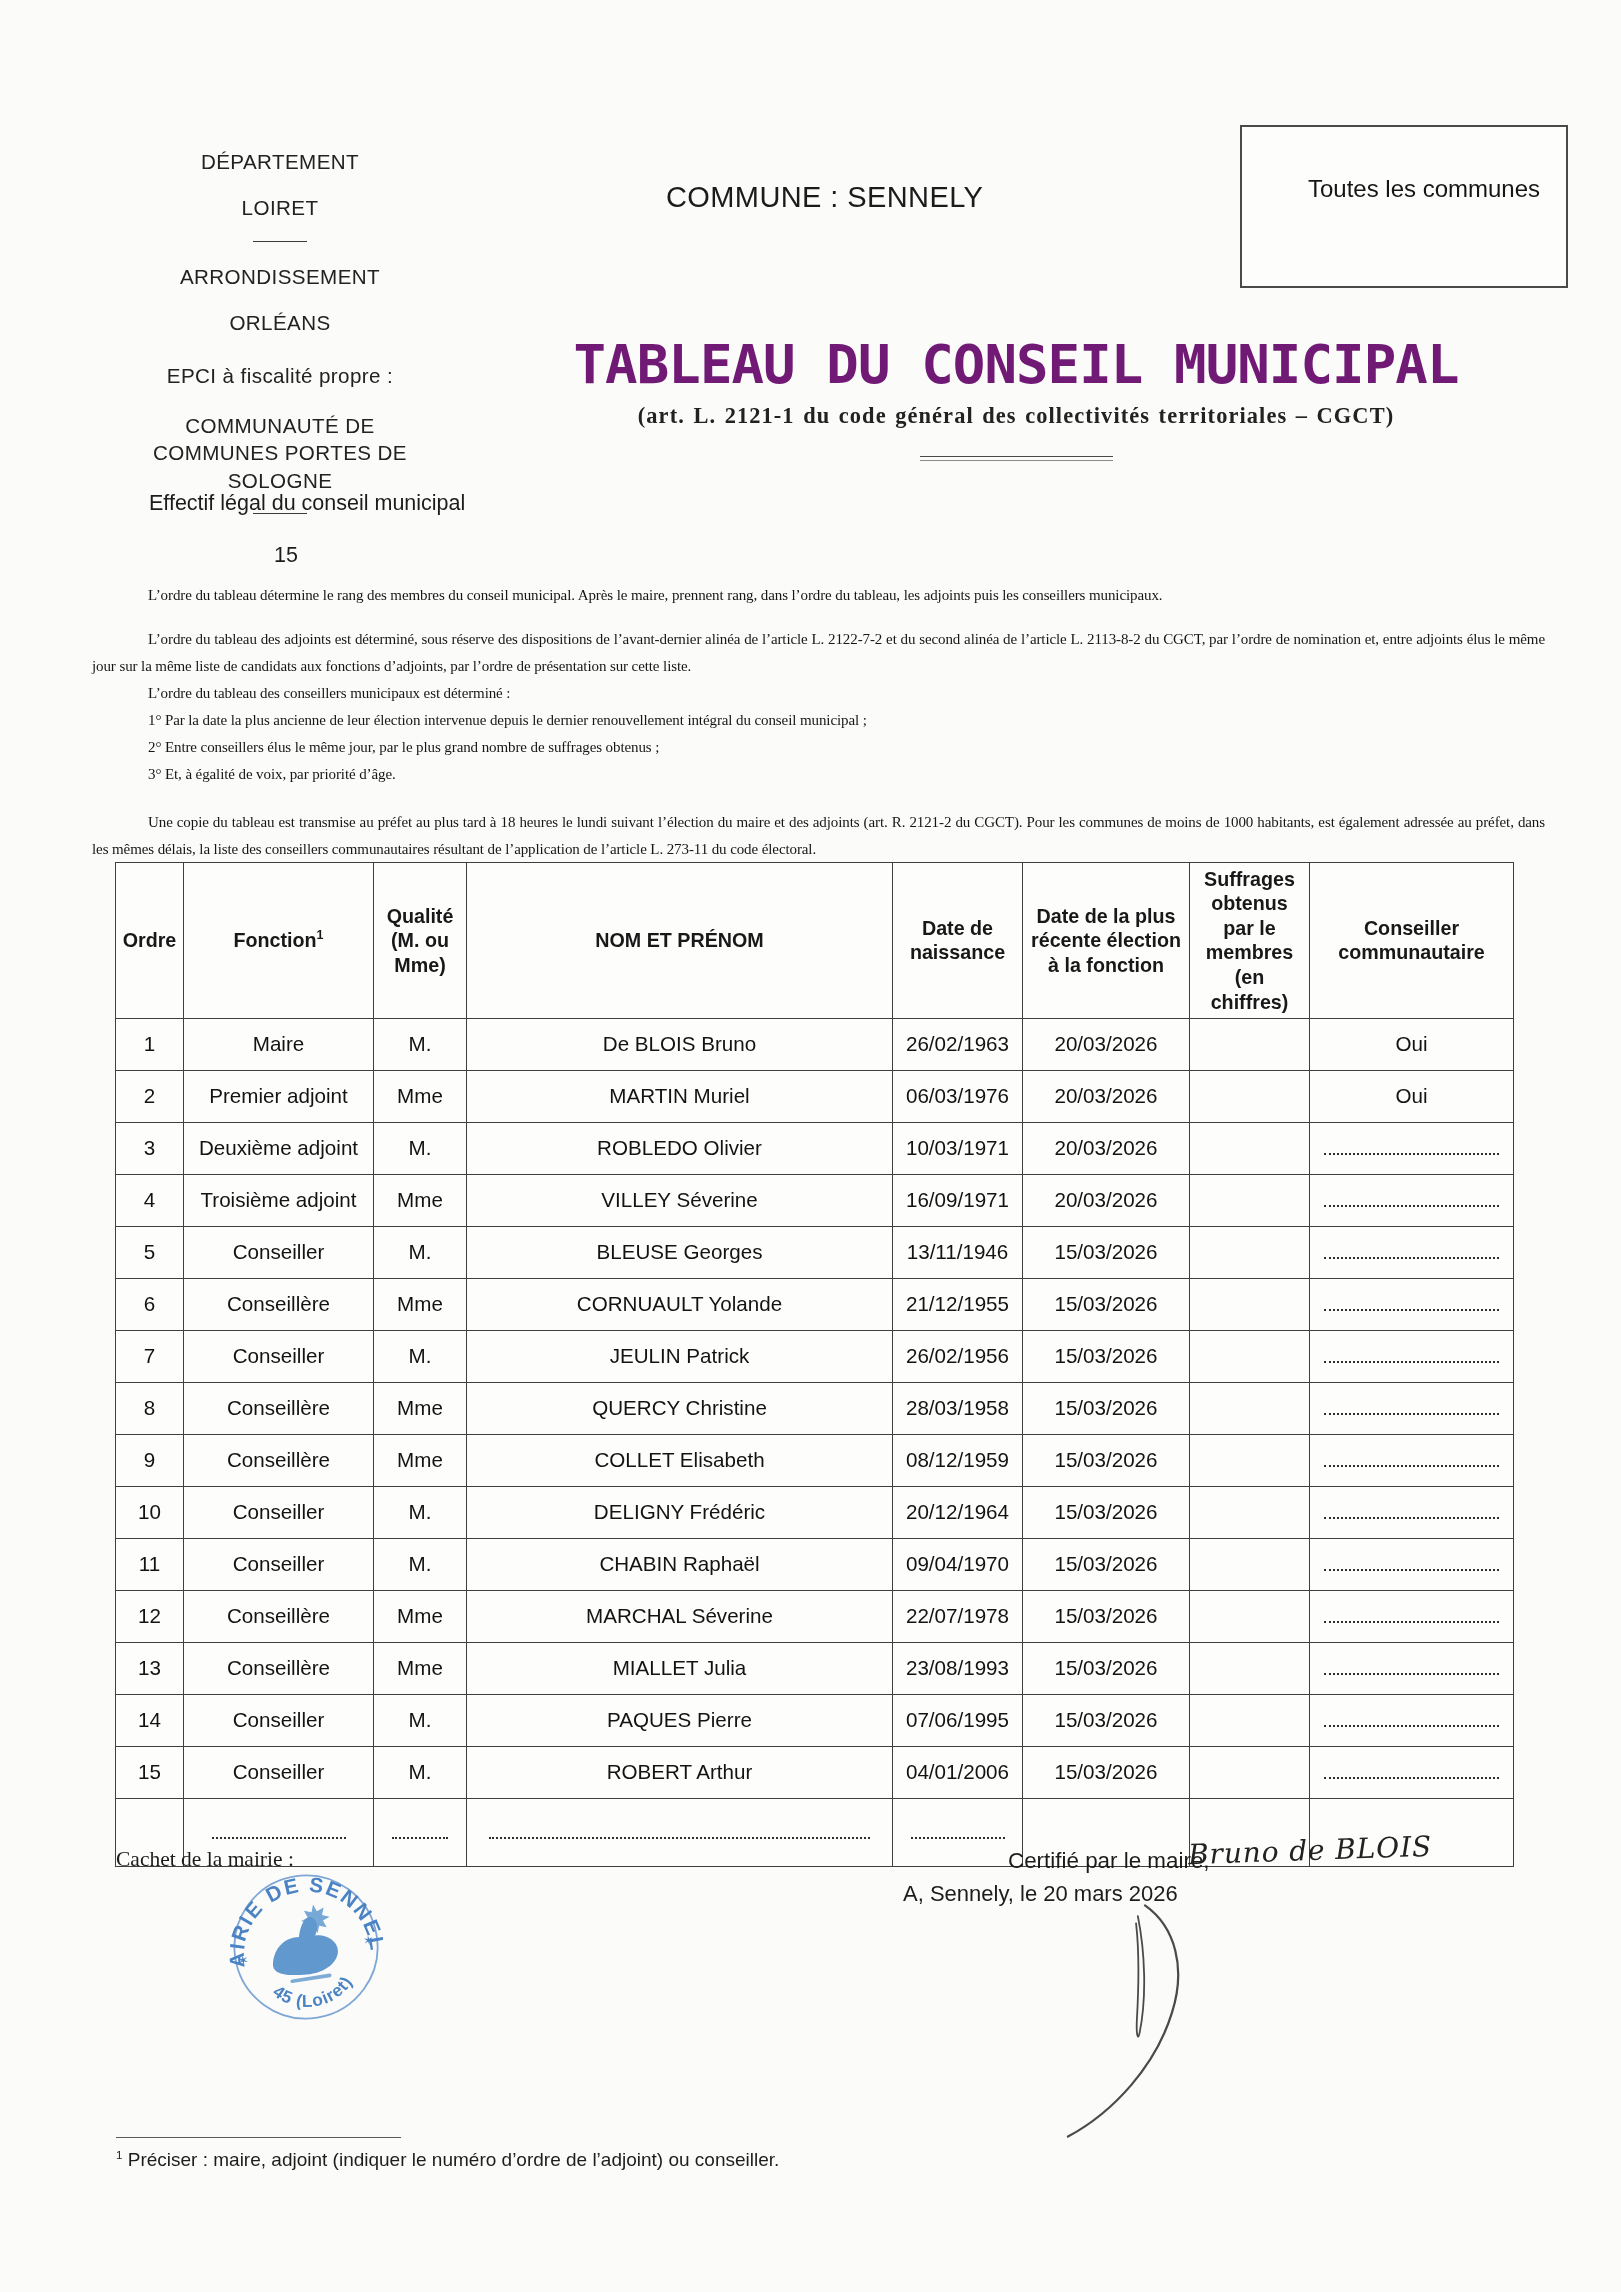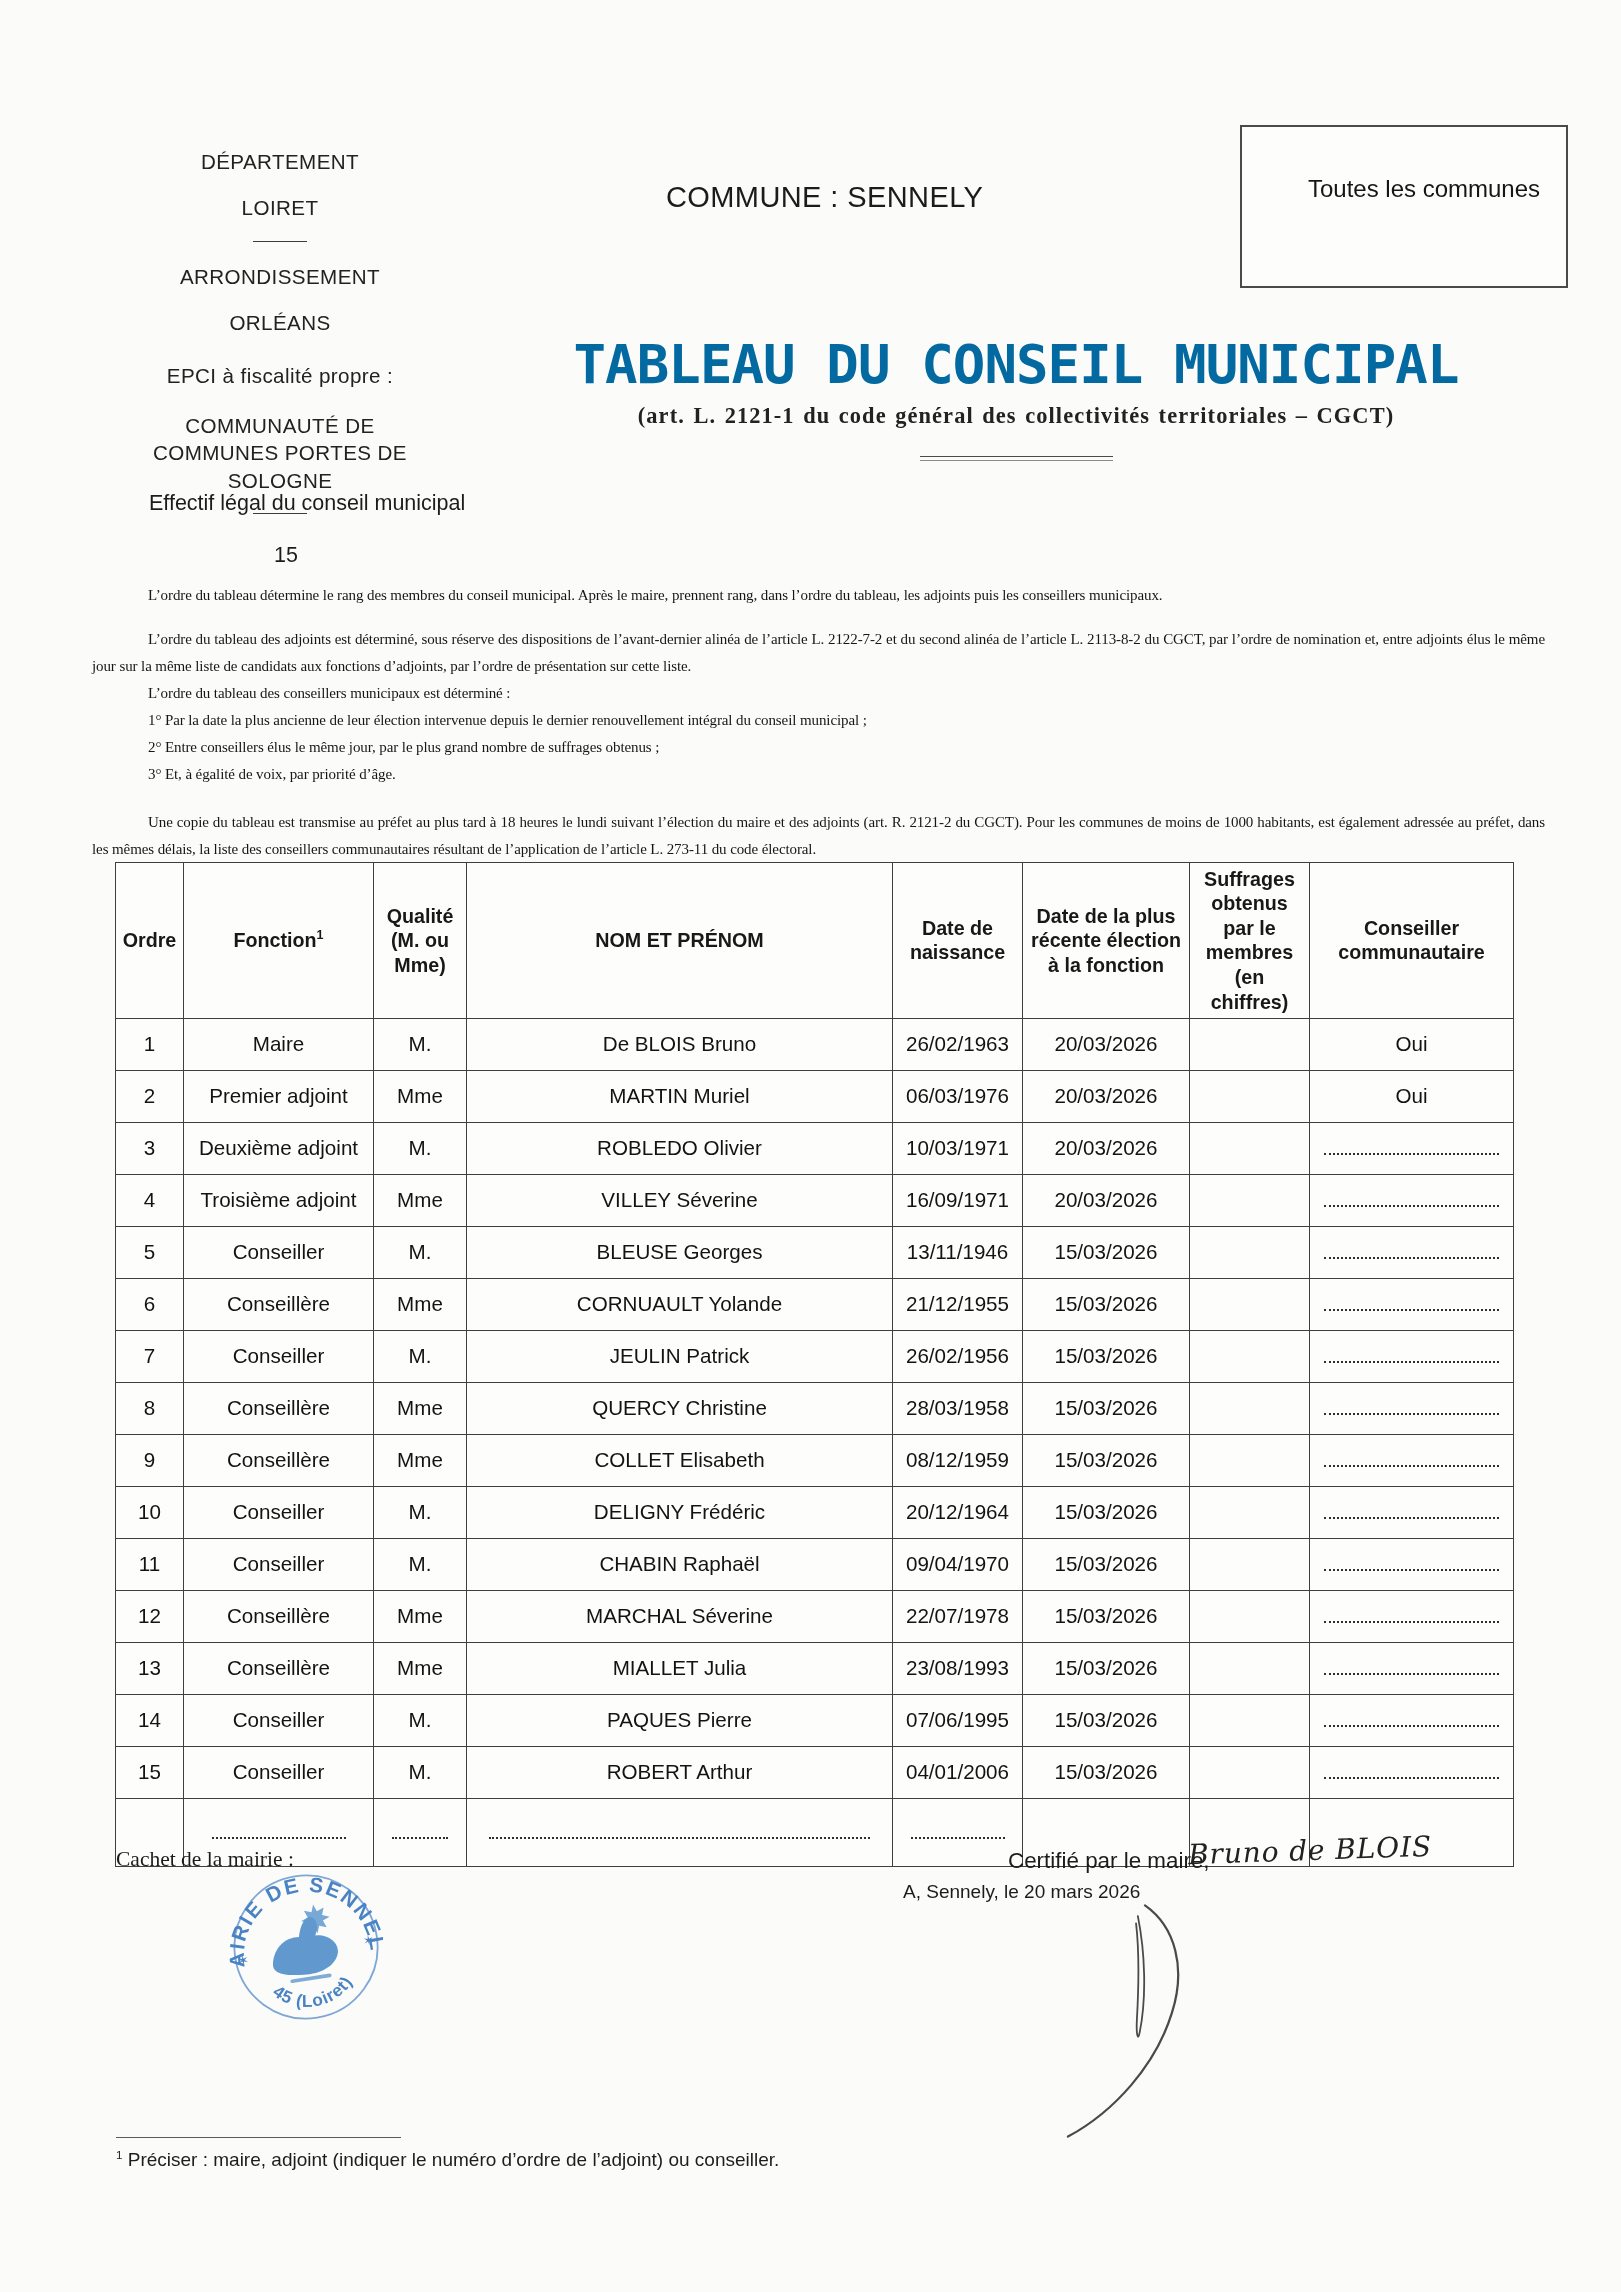--- a/index.html
+++ b/index.html
@@ -23,21 +23,21 @@
   .all-communes-box {
     position:absolute; left:1240px; top:125px; width:328px; height:163px;
     border:2.7px solid #4a4a4a; background:#fdfdfc;padding-left:40px;
   }
   .all-communes-box .lbl { margin-top:48px; text-align:center; font-size:24px; color:#161616; }
 
   
   .title-block { position:absolute; left:537px; top:333px; width:958px; text-align:center; }
   .title-main {
     font-family:"DejaVu Sans Mono", monospace; font-weight:bold;
-    font-size:54px; color:#0369a1; letter-spacing:-0.9px; white-space:nowrap;
+    font-size:54px; color:#701a75; letter-spacing:-0.9px; white-space:nowrap;
   }
   .title-sub {
     font-family:"Liberation Serif", serif; font-weight:bold;
     font-size:22.4px; letter-spacing:1.1px; word-spacing:1.8px; margin-top:7.2px; color:#222;
   }
   .title-rule { width:193px; height:4.5px; border-top:1.8px solid #4a4a4a; border-bottom:0.9px solid #8a8a8a; margin:27px auto 0; }
 
   
   .effectif-label { position:absolute; left:149px; top:491px; font-size:21.5px; }
   .effectif-value { position:absolute; left:274px; top:543px; font-size:21.5px; }
@@ -65,21 +65,21 @@
   .dots.w425{ width:381px; } .dots.w105{ width:94px; }
   sup.fn { font-size:12.5px; vertical-align:super; }
 
   
   .cachet-label { position:absolute; left:116px; top:1847px; font-family:"Liberation Serif", serif; font-size:21.5px; }
   .stamp { position:absolute; left:229px; top:1870px; width:154px; height:154px; opacity:.92; }
   .certifie { position:absolute; left:1008px; top:1848px; font-size:22.4px; }
   .sig-name { position:absolute; left:1188px; top:1834px;
               font-family:"DejaVu Serif", serif; font-style:italic; font-size:28px;
               letter-spacing:0.9px; transform:rotate(-2deg); color:#222; }
-  .place-date { position:absolute; left:903px; top:1881px; font-size:19px; }
+  .place-date { position:absolute; left:903px; top:1881px; font-size:22px; }
   .signature { position:absolute; left:1059px; top:1900px; width:224px; height:251px; }
 
   
   .footnote-rule { position:absolute; left:116px; top:2137px; width:285px; border-top:1.8px solid #5a5a5a; }
   .footnote { position:absolute; left:116px; top:2148px; font-size:19px; color:#1d1d1d; }
   .footnote sup { font-size:11.6px; }
 </style>
 </head>
 <body>
 

